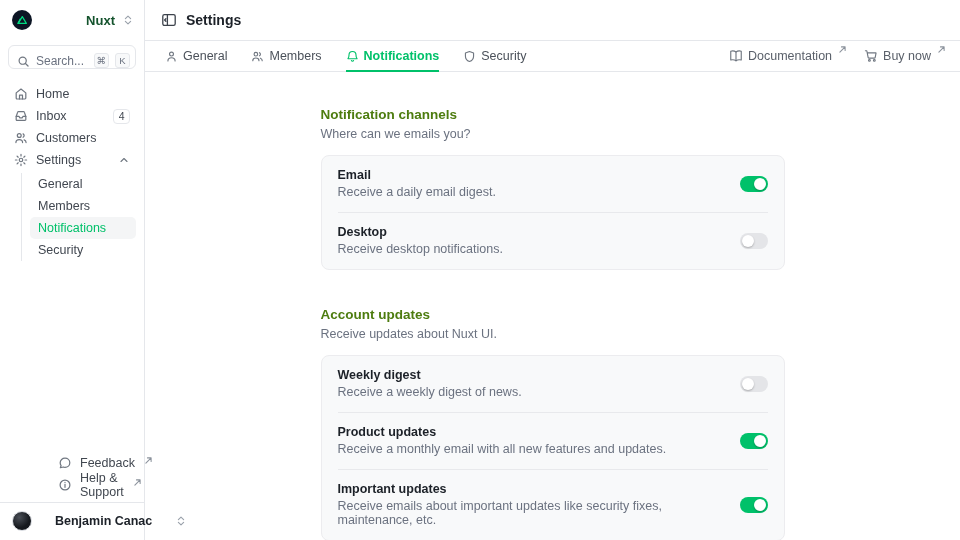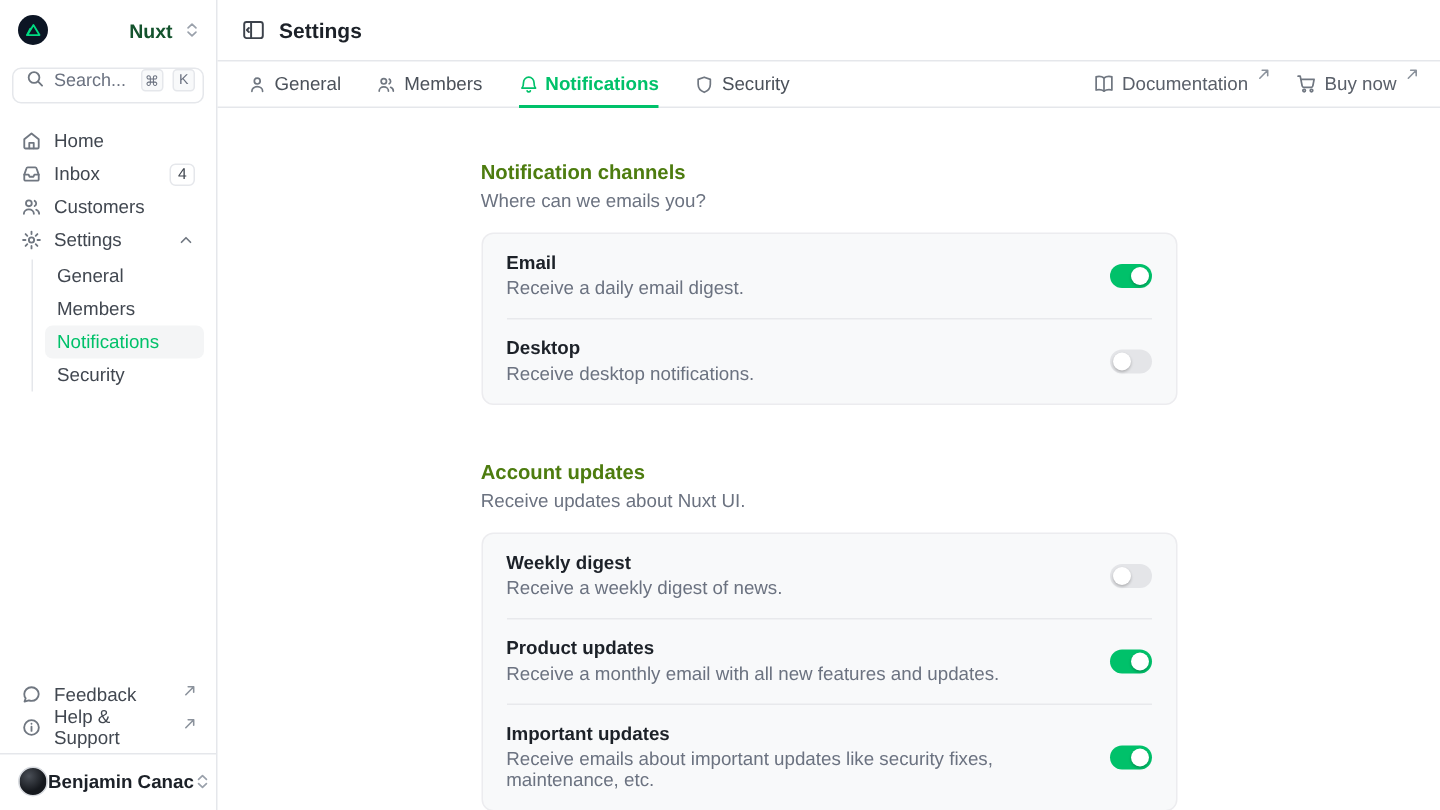--- a/index.html
+++ b/index.html
@@ -9,41 +9,41 @@
 
   
   .sidebar { width:145px; min-width:145px; height:100%; border-right:1px solid #e5e7eb;
     display:flex; flex-direction:column; background:#fff; }
   .ws-row { display:flex; align-items:center; gap:7px; padding:10px 10px 8px 12px; cursor:pointer; }
   .logo { width:20px; height:20px; border-radius:50%; background:#0c1524; display:flex;
     align-items:center; justify-content:center; flex:none; }
   .ws-name { font-size:13px; font-weight:700; color:#14532d; flex:1;text-align:right; }
   .chev-ud { color:#9aa1ab; display:flex; }
   .search { margin:7px 8px 6px 8px; height:24px; border:1px solid #e5e7eb; border-radius:6px;
-    display:flex; align-items:flex-start; gap:6px; padding:0 5px 0 8px; cursor:text; background:#fff; }
+    display:flex; align-items:flex-end; gap:6px; padding:0 5px 0 8px; cursor:text; background:#fff; }
   .search .ph { font-size:12px; color:#6b7280; flex:1; }
   .kbd { font-size:9.5px; color:#6b7280; background:#f8f9fa; border:1px solid #e5e7eb;
     border-radius:3px; min-width:15px; height:15px; display:flex; align-items:center;
     justify-content:center; padding:0 2px; }
   .nav { padding:8px 8px 0 8px; display:flex; flex-direction:column; }
   .item { display:flex; align-items:center; gap:8px; height:22px; padding:0 6px;
     border-radius:5px; font-size:12.5px; color:#414750; cursor:pointer; text-decoration:none; }
   .item .ic { color:#707781; display:flex; flex:none; }
   .item .lbl { flex:1; }
   .badge { font-size:10.5px; color:#414750; border:1px solid #e5e7eb; border-radius:4px;
     padding:0.5px 4.5px; background:#fff; }
   .sub-wrap { margin:2px 0 0 13px; border-left:1px solid #e5e7eb; padding-left:8px;
     display:flex; flex-direction:column; }
   .sub { display:flex; align-items:center; height:22px; padding:0 8px; border-radius:5px;
     font-size:12.5px; color:#414750; cursor:pointer; text-decoration:none; }
   .sub.on { color:var(--primary); background:#f4f5f6; }
   .spacer { flex:1; }
-  .foot { padding:0 8px 6px 8px; display:flex; flex-direction:column; }
+  .foot { padding:0 8px 6px 8px; display:flex; flex-direction:column;margin-left:44px; }
   .ext { color:#8b929c; margin-left:2px; position:relative; top:-3px; display:inline-flex; }
-  .user-row { border-top:1px solid #e5e7eb; display:flex; align-items:center; gap:0;
+  .user-row { border-top:1px solid #e5e7eb; display:flex; align-items:center; gap:23px;
     padding:8px 10px 9px 12px; cursor:pointer; }
   .avatar { width:20px; height:20px; border-radius:50%; flex:none;
     background:radial-gradient(circle at 35% 30%, #4a4f57 0%, #15181d 60%); border:1px solid #d7dadf; }
   .user-name { font-size:12.5px; font-weight:600; color:#1c2128; flex:1; white-space:nowrap; }
 
   
   .main { flex:1; display:flex; flex-direction:column; min-width:0; }
   .topbar { height:41px; border-bottom:1px solid #e5e7eb; display:flex; align-items:center;
     gap:9px; padding:0 16px; }
   .panel-btn { background:none; border:none; color:#3c424b; display:flex; cursor:pointer; padding:0; }

